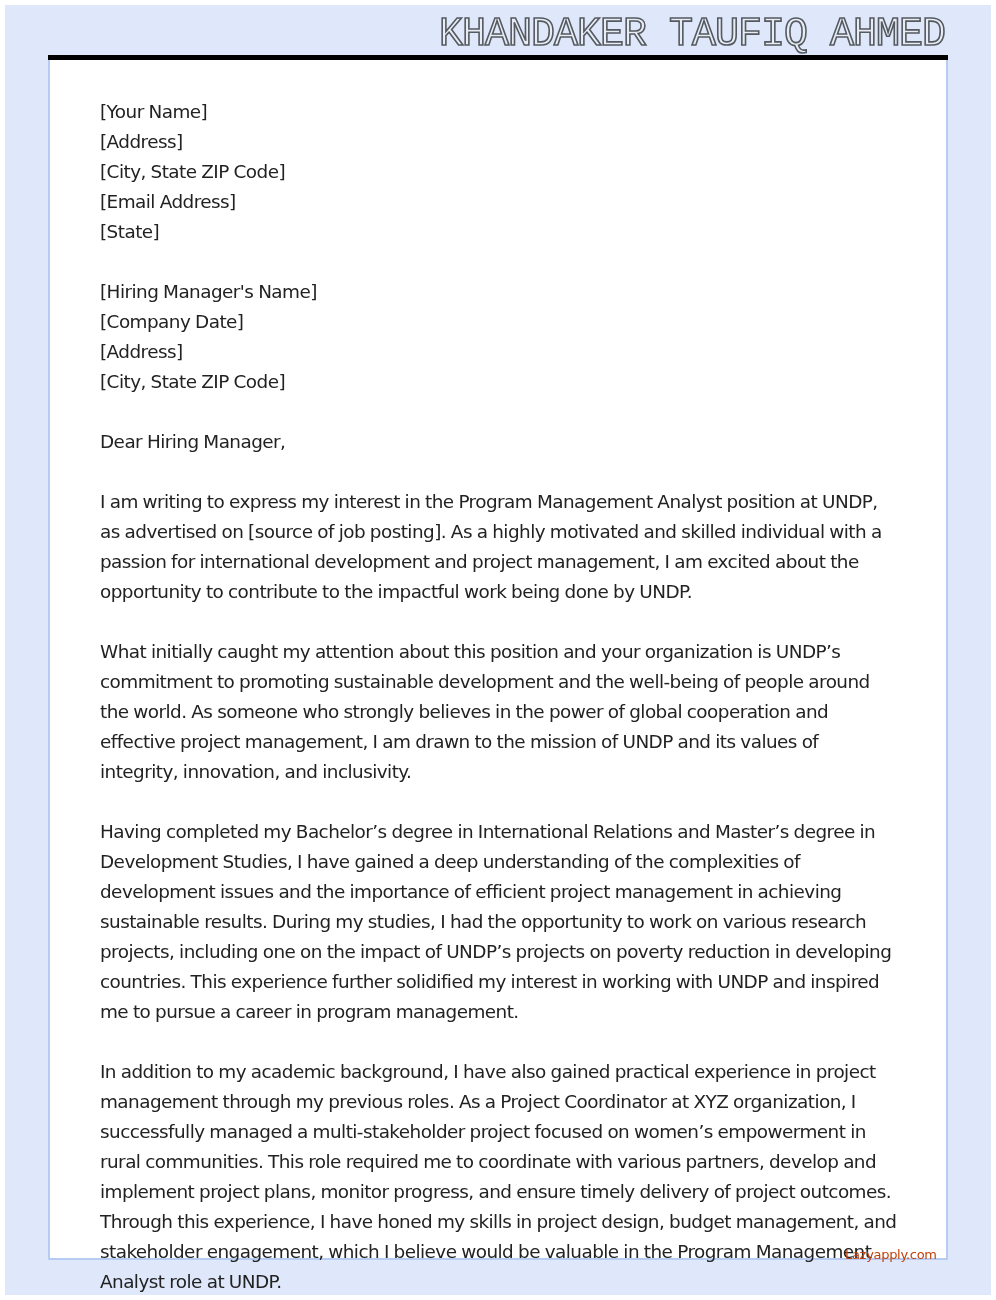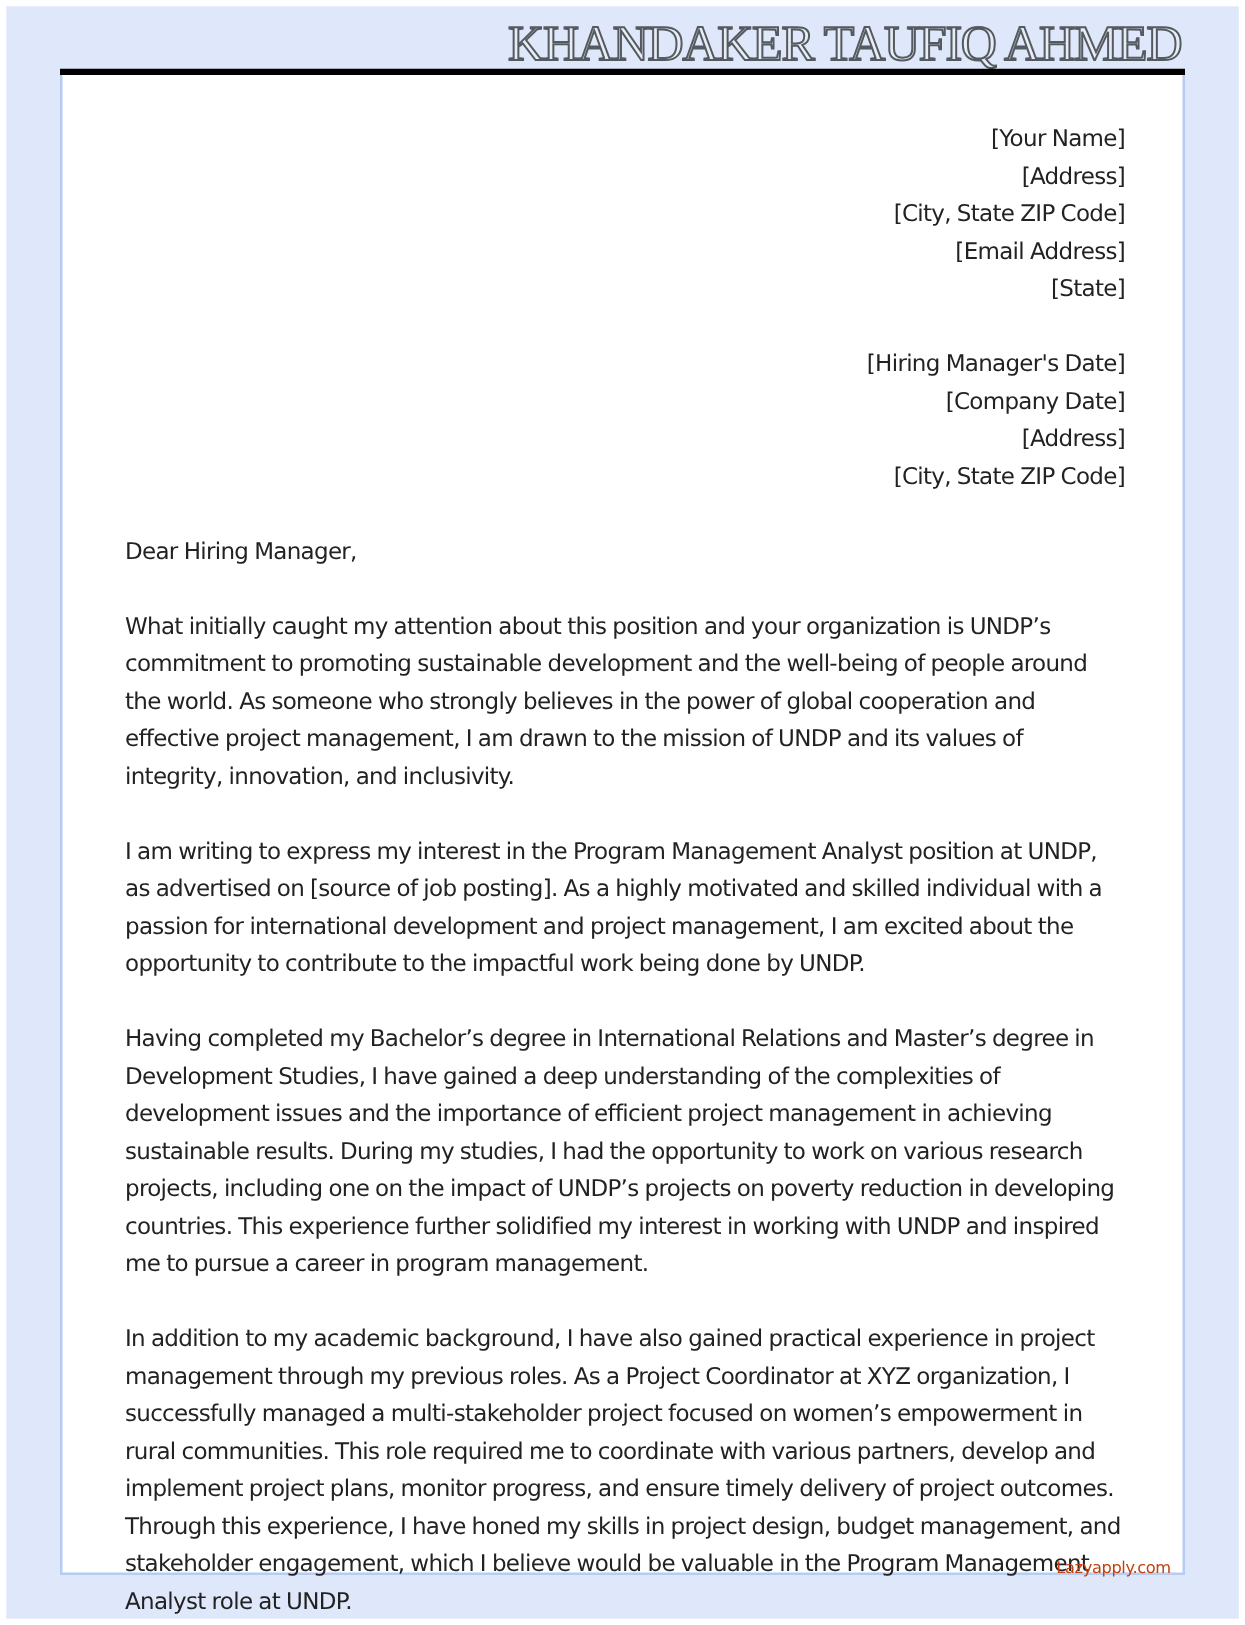--- a/index.html
+++ b/index.html
@@ -19,21 +19,21 @@
       left: 5px;
       top: 5px;
       width: 986px;
       height: 1290px;
       background: #dfe7fa;
     }
     .header-name {
       position: absolute;
       right: 51px;
       top: 13px;
-      font-family: Liberation Serif, serif;
+      font-family: Liberation Mono, monospace;
       font-size: 40px;
       line-height: 44px;
       letter-spacing: -1px;
       color: #e8ecf5;
       -webkit-text-stroke: 1.6px #555a60;
       white-space: nowrap;
     }
     .top-bar {
       position: absolute;
       left: 48px;
@@ -61,21 +61,20 @@
       font-family: "DejaVu Sans", sans-serif;
       font-size: 18.4px;
       line-height: 30px;
       color: #222222;
       letter-spacing: -0.55px;
       word-spacing: -0.5px;
     }
     .letter .line {
       display: block;
       white-space: nowrap;
-      text-align: right;
     }
     .letter .gap {
       display: block;
       height: 30px;
     }
     .letter p {
       margin: 0 0 30px 0;
       white-space: normal;
     }
     .watermark {
@@ -103,26 +102,26 @@
 <div class="letter">
   <div>
     <span class="line">[Your Name]</span>
     <span class="line">[Address]</span>
     <span class="line">[City, State ZIP Code]</span>
     <span class="line">[Email Address]</span>
     <span class="line">[State]</span>
   </div>
   <span class="gap"></span>
   <div>
-    <span class="line">[Hiring Manager's Date]</span>
+    <span class="line">[Hiring Manager's Name]</span>
     <span class="line">[Company Date]</span>
     <span class="line">[Address]</span>
     <span class="line">[City, State ZIP Code]</span>
   </div>
   <span class="gap"></span>
   <p>Dear Hiring Manager,</p>
+  <p>I am writing to express my interest in the Program Management Analyst position at UNDP, as advertised on [source of job posting]. As a highly motivated and skilled individual with a passion for international development and project management, I am excited about the opportunity to contribute to the impactful work being done by UNDP.</p>
   <p>What initially caught my attention about this position and your organization is UNDP’s commitment to promoting sustainable development and the well-being of people around the world. As someone who strongly believes in the power of global cooperation and effective project management, I am drawn to the mission of UNDP and its values of integrity, innovation, and inclusivity.</p>
-  <p>I am writing to express my interest in the Program Management Analyst position at UNDP, as advertised on [source of job posting]. As a highly motivated and skilled individual with a passion for international development and project management, I am excited about the opportunity to contribute to the impactful work being done by UNDP.</p>
   <p>Having completed my Bachelor’s degree in International Relations and Master’s degree in Development Studies, I have gained a deep understanding of the complexities of development issues and the importance of efficient project management in achieving sustainable results. During my studies, I had the opportunity to work on various research projects, including one on the impact of UNDP’s projects on poverty reduction in developing countries. This experience further solidified my interest in working with UNDP and inspired me to pursue a career in program management.</p>
   <p>In addition to my academic background, I have also gained practical experience in project management through my previous roles. As a Project Coordinator at XYZ organization, I successfully managed a multi-stakeholder project focused on women’s empowerment in rural communities. This role required me to coordinate with various partners, develop and implement project plans, monitor progress, and ensure timely delivery of project outcomes. Through this experience, I have honed my skills in project design, budget management, and stakeholder engagement, which I believe would be valuable in the Program Management Analyst role at UNDP.</p>
 </div>
 
 <div class="watermark">Lazyapply.com</div>
 
 </body></html>

